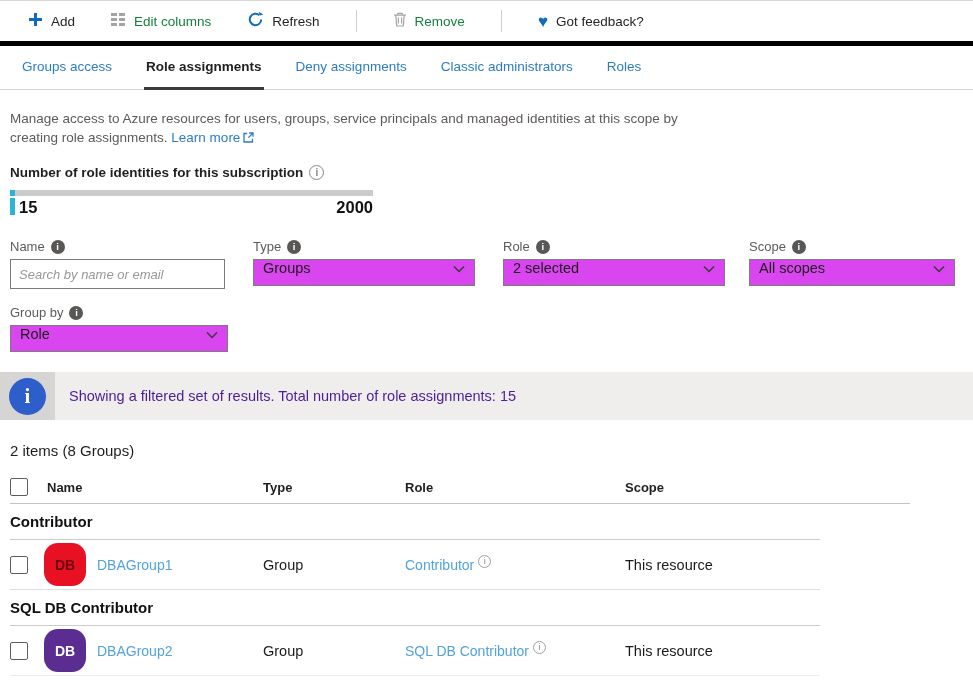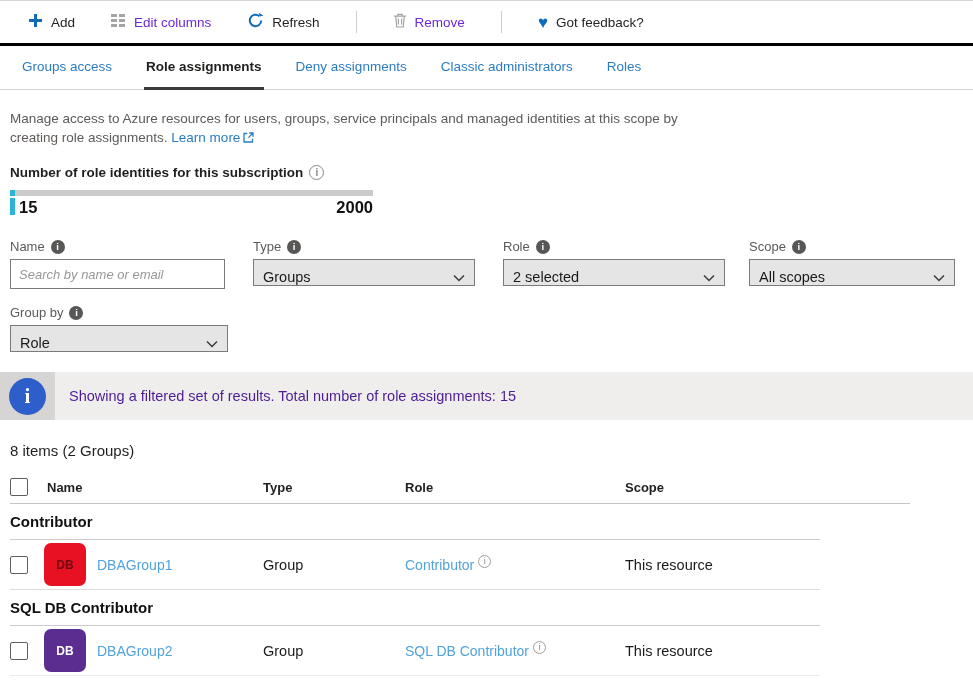--- a/index.html
+++ b/index.html
@@ -4,23 +4,23 @@
 <style>
   * { margin:0; padding:0; box-sizing:border-box; }
   html,body { background:#fff; }
   body {
     width:973px; height:686px; overflow:hidden;
     font-family:"Liberation Sans", sans-serif;
     color:#252423; font-size:13.5px;
     border-top:1px solid #d6d6d6;
   }
   
-  .toolbar { height:45px; display:flex; align-items:center; padding-left:28px; border-bottom:3px solid #000000; }
+  .toolbar { height:45px; display:flex; align-items:center; padding-left:28px; border-bottom:5px solid #000000; }
   .tb-item { display:flex; align-items:center; gap:8px; cursor:pointer; margin-right:36px; font-size:13.5px; color:#252423; white-space:nowrap; }
-  .tb-item.disabled { color:#6d28d9; cursor:default; }
+  .tb-item.disabled { color:#15803d; cursor:default; }
   .tb-sep { width:1px; height:22px; background:#d0cecc; margin-right:36px; }
   .heart { color:#0f6cbd; font-size:17px; line-height:1; }
   
   .tabs { height:44px; display:flex; align-items:stretch; padding-left:20px; gap:30px; border-bottom:1px solid #d8d6d4; }
   .tab { display:flex; align-items:center; font-size:13.5px; color:#2b7cc4; cursor:pointer; border-bottom:3px solid transparent; padding:0 2px; margin-bottom:-1px; }
   .tab.active { color:#201f1e; font-weight:700; border-bottom-color:#3b3a39; }
   
   .content { padding:0 10px; }
   .desc { margin-top:19px; width:672px; line-height:19px; color:#5d5a58; font-size:13.5px; }
   .link { color:#2b7cc4; text-decoration:none; cursor:pointer; }
@@ -35,37 +35,37 @@
   .filters { display:flex; margin-top:22px; padding-right:8px; }
   .fcol { display:flex; flex-direction:column; }
   .fcol .flabel { display:flex; align-items:center; gap:6px; color:#5d5a58; font-size:13px; margin-bottom:5px; }
   .info-filled { display:inline-flex; width:14px; height:14px; background:#585756; border-radius:50%; color:#fff; font-size:9.5px; font-weight:700; align-items:center; justify-content:center; font-style:normal; cursor:pointer; }
   .f-name  { width:215px; margin-right:28px; }
   .f-type  { width:222px; margin-right:28px; }
   .f-role  { width:222px; margin-right:24px; }
   .f-scope { flex:1; }
   .tinput { height:30px; border:1px solid #7d7b79; width:100%; padding:0 8px; font-family:"Liberation Sans",sans-serif; font-size:13px; color:#8b5cf6; }
   .tinput::placeholder { font-style:italic; color:#9a9896; }
-  .select { height:27px; border:1px solid #7d7b79; background:#e5e5e5; display:flex; align-items:flex-end; justify-content:space-between; padding:0 9px; font-size:14.5px; color:#1b1a19; cursor:pointer; }
+  .select { height:27px; border:1px solid #7d7b79; background:#d946ef; display:flex; align-items:flex-start; justify-content:space-between; padding:0 9px; font-size:14.5px; color:#1b1a19; cursor:pointer; }
   .groupby { margin-top:16px; }
   .groupby .select { width:218px; }
   
   .banner { margin-top:20px; height:48px; background:#efeeed; display:flex; align-items:stretch; }
   .banner-icobox { width:55px; background:#d6d5d4; display:flex; align-items:center; justify-content:center; }
   .banner-circle { width:37px; height:37px; border-radius:50%; background:#2e5ec9; color:#fff; display:flex; align-items:center; justify-content:center; font-size:21px; font-weight:700; font-family:"Liberation Serif",serif; }
   .banner-text { display:flex; align-items:center; margin-left:14px; font-size:14.5px; color:#4c1d95; }
   
   .summary { margin-top:22px; font-size:15px; color:#201f1e; }
   .grid { display:grid; grid-template-columns:37px 216px 142px 220px 1fr; align-items:center; }
   .thead { margin-top:12px; height:33px; border-bottom:1px solid #c6c4c2; width:900px; font-size:13px; font-weight:700; color:#201f1e; }
   .cbx { width:18px; height:18px; border:1px solid #605e5c; border-radius:2px; background:#fff; cursor:pointer; }
   .group-title { height:36px; display:flex; align-items:center; font-size:15px; font-weight:700; color:#111; border-bottom:1px solid #cccbca; width:810px; }
   .trow { height:50px; width:810px; border-bottom:1px solid #dedddc; font-size:14.5px; color:#1b1a19; }
   .name-cell { display:flex; align-items:center; gap:11px; }
-  .avatar { width:42px; height:43px; border-radius:7px; display:flex; align-items:center; justify-content:center; font-weight:700; font-size:12px; }
+  .avatar { width:42px; height:43px; border-radius:14px; display:flex; align-items:center; justify-content:center; font-weight:700; font-size:14px; }
   .avatar.red { background:#e81123; color:#70080f; }
   .avatar.purple { background:#5c2d91; color:#ffffff; }
   .row-link { color:#52a3dc; text-decoration:none; cursor:pointer; font-size:14px; }
   .role-cell { display:flex; align-items:flex-start; gap:4px; }
   .role-cell .info-outline { width:13px; height:13px; font-size:9px; border-color:#a19f9d; color:#8a8886; margin-top:-2px; }
 </style>
 </head>
 <body>
 
 <div class="toolbar">
@@ -201,21 +201,21 @@
 
 <div class="banner">
   <div class="banner-icobox">
     <div class="banner-circle">i</div>
   </div>
   <div class="banner-text">Showing a filtered set of results. Total number of role assignments: 15</div>
 </div>
 
 <div class="content">
 
-  <div class="summary">8 items (2 Groups)</div>
+  <div class="summary">2 items (8 Groups)</div>
 
   <div class="thead grid">
     <span class="cbx"></span>
     <span style="padding-left:0">Name</span>
     <span>Type</span>
     <span>Role</span>
     <span>Scope</span>
   </div>
 
   <div class="group-title">Contributor</div>

